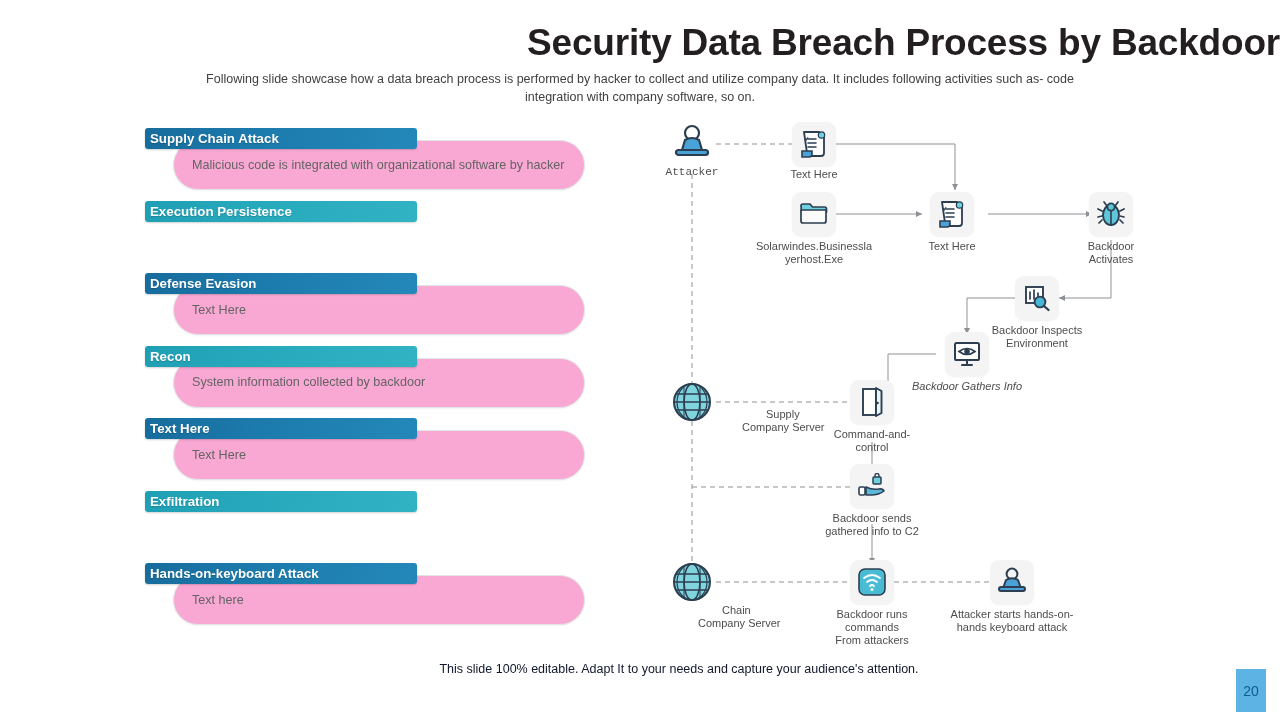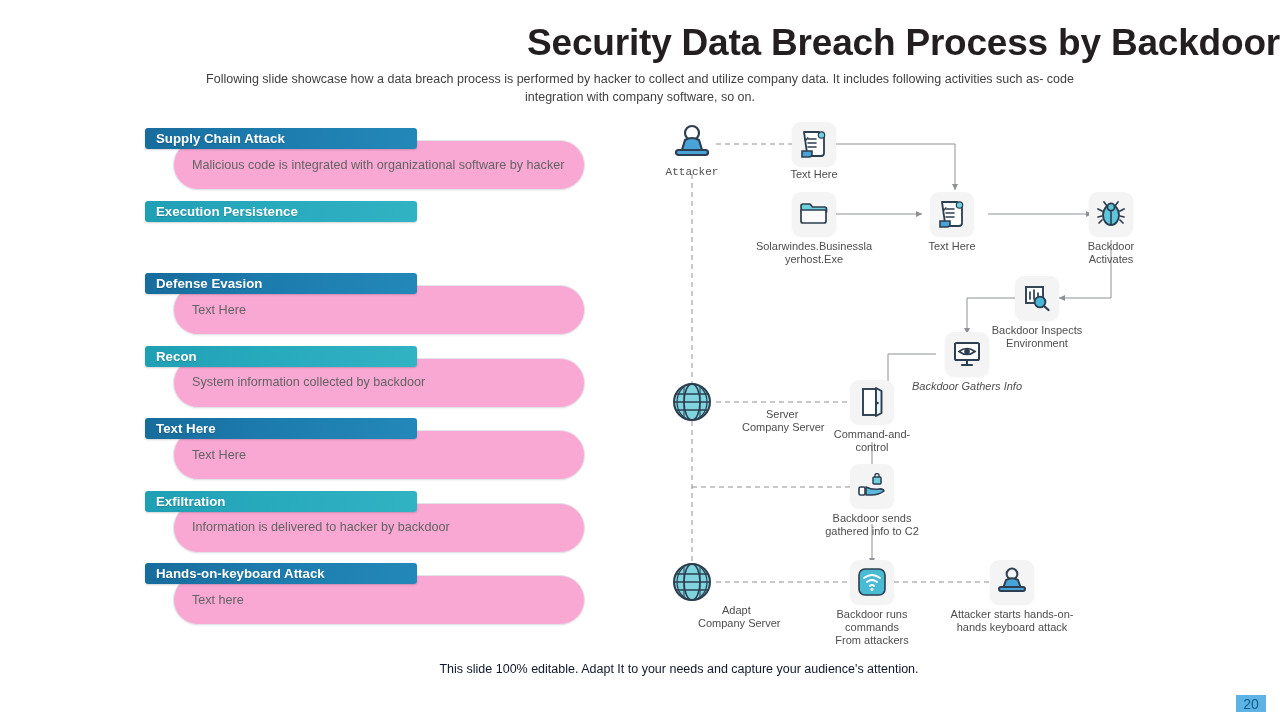--- a/index.html
+++ b/index.html
@@ -36,21 +36,21 @@
   }
   .stage-bar{
     position:absolute;left:0;top:0;width:272px;height:21px;
     border-radius:3px;display:flex;align-items:center;
     box-shadow:0 1px 2px rgba(0,0,0,.18);
     z-index:3;
   }
   .stage-bar.dark{background:linear-gradient(100deg,#176c9c 0%,#1c7aac 40%,#2388b9 100%);}
   .stage-bar.teal{background:linear-gradient(100deg,#1f9fb4 0%,#28aabd 45%,#31b3c4 100%);}
   .stage-bar-label{
-    color:#ffffff;font-size:13.3px;font-weight:700;padding-left:11px;
+    color:#ffffff;font-size:13.3px;font-weight:700;padding-left:5px;
     text-shadow:0 1px 1px rgba(0,0,0,.18);white-space:nowrap;
   }
 
   
   #flow{position:absolute;left:630px;top:112px;width:540px;height:530px;}
   #flow-svg{position:absolute;left:0;top:0;}
   .node{position:absolute;}
   .node-tile{
     width:44px;height:44px;border-radius:9px;background:#f4f4f4;
     display:flex;align-items:center;justify-content:center;
@@ -63,21 +63,21 @@
     white-space:nowrap;
   }
   .node-cap.wrap{white-space:normal;width:120px;}
 
   
   #footer-note{
     position:absolute;left:0;top:662px;width:1280px;text-align:center;
     font-size:12.5px;color:#0f172a;padding-left:39px;
   }
   #page-badge{
-    position:absolute;right:14px;bottom:8px;width:30px;height:17px;
+    position:absolute;right:14px;bottom:8px;width:30px;height:43px;
     background:#5cb3e4;color:#0d5f8a;font-size:14px;
     display:flex;align-items:center;justify-content:center;
   }
 </style>
 </head>
 <body>
 
 <div id="slide-title">Security Data Breach Process by Backdoor</div>
 <div id="slide-subtitle">Following slide showcase how a data breach process is performed  by hacker to collect and utilize company data. It includes following activities such as- code integration with company software, so on.</div>
 
@@ -119,23 +119,20 @@
   <div class="stage">
     <div class="stage-body">
       <div class="stage-body-text">Text Here</div>
     </div>
     <div class="stage-bar dark">
       <span class="stage-bar-label">Text Here</span>
     </div>
   </div>
 
   <div class="stage">
-    <div class="stage-body">
-      <div class="stage-body-text">Information  is  delivered  to hacker by backdoor</div>
-    </div>
     <div class="stage-bar teal">
       <span class="stage-bar-label">Exfiltration</span>
     </div>
   </div>
 
   <div class="stage">
     <div class="stage-body">
       <div class="stage-body-text">Text here</div>
     </div>
     <div class="stage-bar dark">
@@ -278,21 +275,21 @@
   <div class="node" style="left:40px;top:268px;">
     <div class="node-tile plain">
       <svg width="44" height="44" viewBox="0 0 44 44">
         <circle cx="22" cy="22" r="18" fill="#7fd4de" stroke="#2c3e50" stroke-width="2"></circle>
         <ellipse cx="22" cy="22" rx="8" ry="18" fill="none" stroke="#2c3e50" stroke-width="1.6"></ellipse>
         <ellipse cx="22" cy="22" rx="15" ry="18" fill="none" stroke="#2c3e50" stroke-width="1.2"></ellipse>
         <path d="M5 14 h34 M4 22 h36 M5 30 h34" stroke="#2c3e50" stroke-width="1.6"></path>
         <path d="M14 6 v32 M30 6 v32" stroke="#2c3e50" stroke-width="1"></path>
       </svg>
     </div>
-    <div class="node-cap" style="top:28px;left:96px;transform:none;">Server</div>
+    <div class="node-cap" style="top:28px;left:96px;transform:none;">Supply</div>
     <div class="node-cap" style="top:41px;left:72px;transform:none;">Company Server</div>
   </div>
 
   <div class="node" style="left:220px;top:268px;">
     <div class="node-tile">
       <svg width="24" height="30" viewBox="0 0 24 30">
         <rect x="3" y="2" width="13" height="26" fill="#ffffff" stroke="#2c3e50" stroke-width="1.9"></rect>
         <path d="M16 1 L21.5 4 V26 L16 29 Z" fill="#e9f6f8" stroke="#2c3e50" stroke-width="1.9" stroke-linejoin="round"></path>
         <circle cx="17.6" cy="16" r="1.2" fill="#2c3e50"></circle>
       </svg>
@@ -317,21 +314,21 @@
   <div class="node" style="left:40px;top:448px;">
     <div class="node-tile plain">
       <svg width="44" height="44" viewBox="0 0 44 44">
         <circle cx="22" cy="22" r="18" fill="#7fd4de" stroke="#2c3e50" stroke-width="2"></circle>
         <ellipse cx="22" cy="22" rx="8" ry="18" fill="none" stroke="#2c3e50" stroke-width="1.6"></ellipse>
         <ellipse cx="22" cy="22" rx="15" ry="18" fill="none" stroke="#2c3e50" stroke-width="1.2"></ellipse>
         <path d="M5 14 h34 M4 22 h36 M5 30 h34" stroke="#2c3e50" stroke-width="1.6"></path>
         <path d="M14 6 v32 M30 6 v32" stroke="#2c3e50" stroke-width="1"></path>
       </svg>
     </div>
-    <div class="node-cap" style="top:44px;left:52px;transform:none;">Adapt</div>
+    <div class="node-cap" style="top:44px;left:52px;transform:none;">Chain</div>
     <div class="node-cap" style="top:57px;left:28px;transform:none;">Company Server</div>
   </div>
 
   <div class="node" style="left:220px;top:448px;">
     <div class="node-tile">
       <svg width="30" height="30" viewBox="0 0 30 30">
         <rect x="2" y="2" width="26" height="26" rx="6" fill="#49bcd4" stroke="#2c3e50" stroke-width="1.6"></rect>
         <path d="M7 11 q8 -6 16 0" fill="none" stroke="#ffffff" stroke-width="1.8" stroke-linecap="round"></path>
         <path d="M10 15 q5 -4 10 0" fill="none" stroke="#ffffff" stroke-width="1.8" stroke-linecap="round"></path>
         <path d="M13 19 q2 -2 4 0" fill="none" stroke="#ffffff" stroke-width="1.8" stroke-linecap="round"></path>

